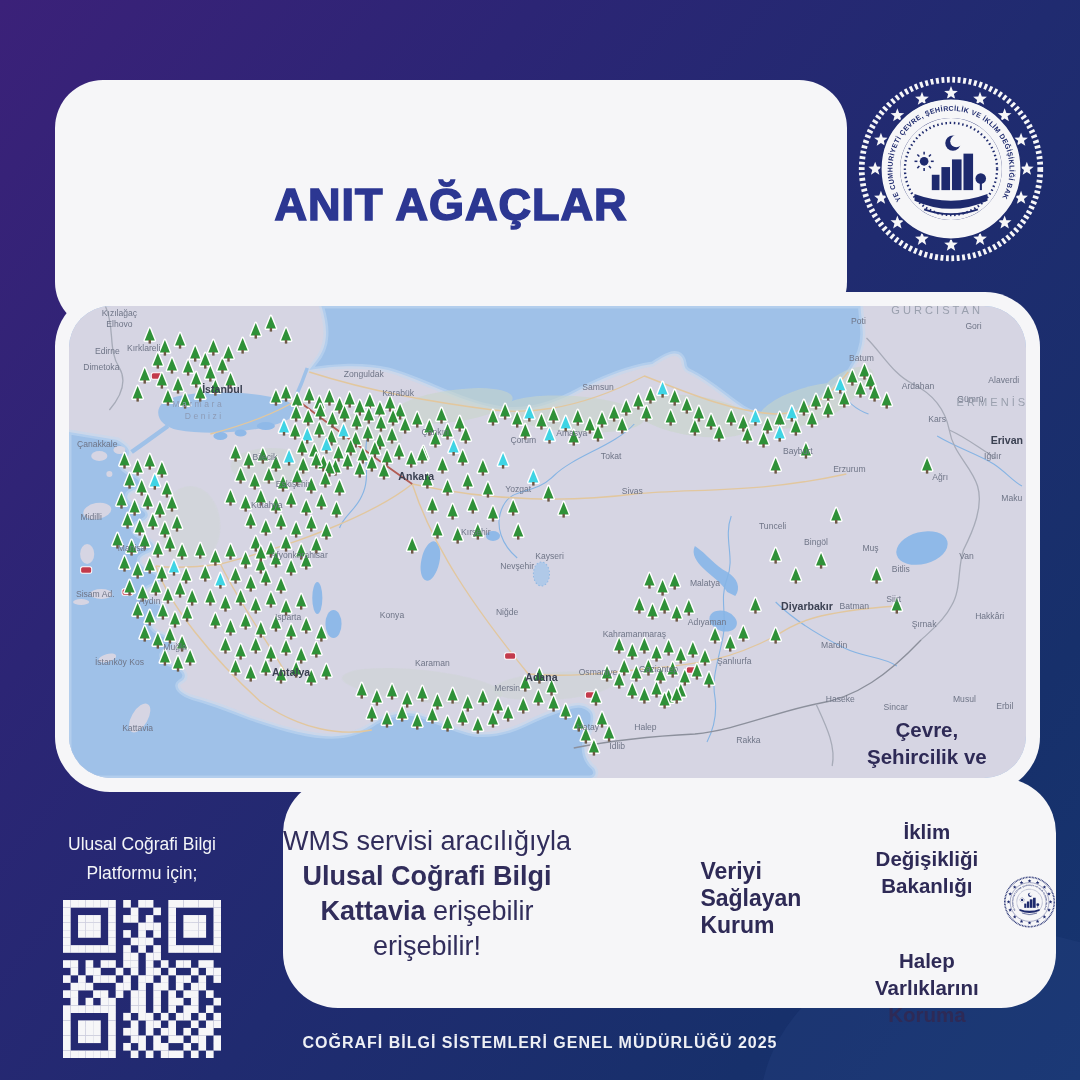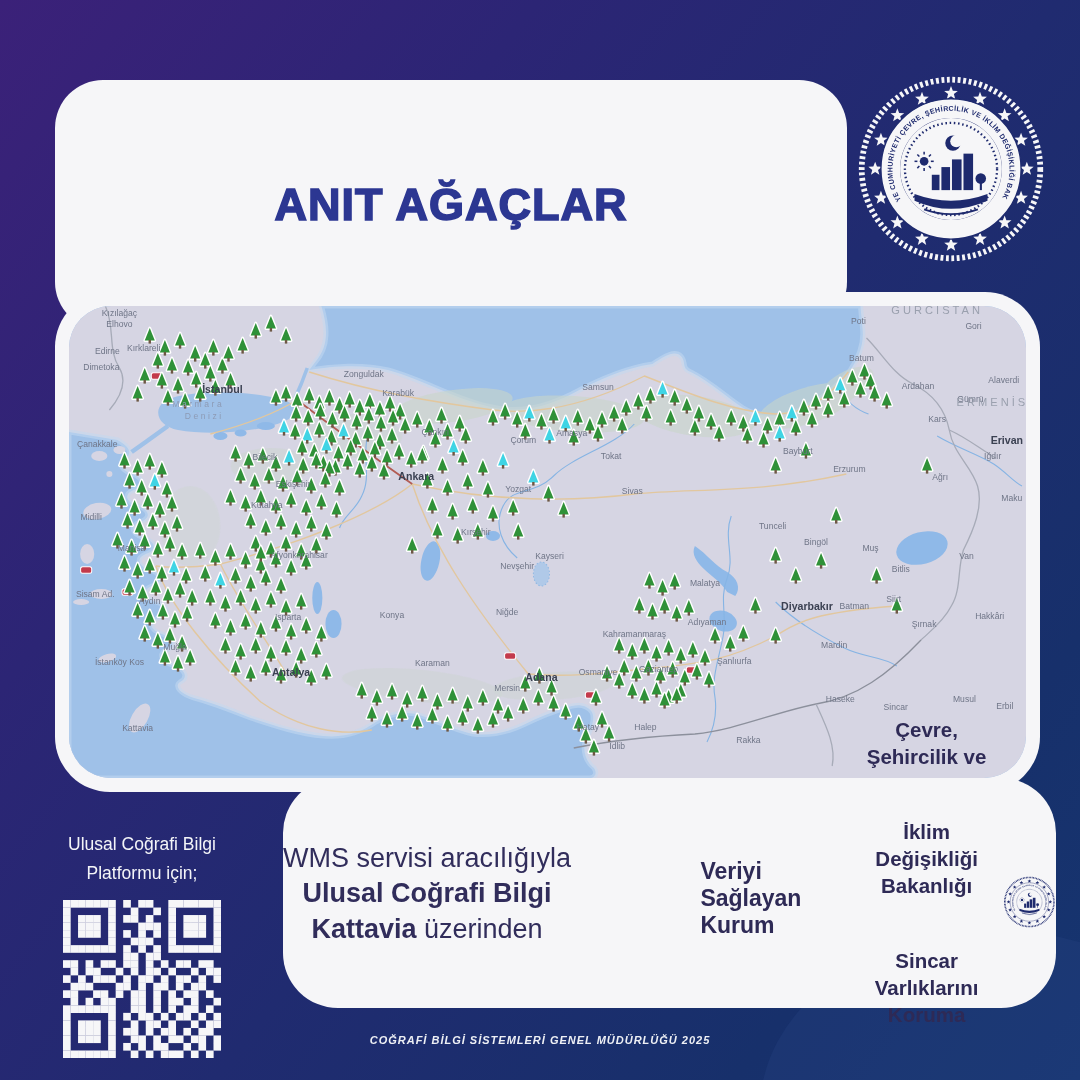--- a/index.html
+++ b/index.html
@@ -34,21 +34,21 @@
   .prov-col{flex:1;display:flex;flex-direction:row;align-items:center;justify-content:flex-start;padding-top:12px;}
   .prov-head{font-size:23px;font-weight:700;color:#2e2a56;margin-bottom:2px;}
   .prov-line{font-size:20.5px;font-weight:600;color:#2e2a56;line-height:1.32;text-align:center;margin-top:48px;}
   .small-seal{width:88px;height:88px;margin-top:6px;}
   
   .qr-block{position:absolute;left:42px;top:830px;width:200px;text-align:center;color:#f4f5f8;}
   .qr-label{font-size:17.5px;line-height:1.65;}
   .qr-svg{margin-top:12px;}
   
   .footer{position:absolute;left:0;top:1034px;width:100%;text-align:center;
-        color:#eef0f5;font-size:11px;font-weight:600;letter-spacing:1px;font-style:italic;}
+        color:#eef0f5;font-size:16px;font-weight:600;letter-spacing:1px;}
 </style>
 </head>
 <body>
 
 <div class="page">
   <div class="corner-glow"></div>
 
   <div class="title-card">
     <div class="title">
       <div>ANIT AĞAÇLAR</div>
@@ -650,29 +650,30 @@
           </g>
       </svg>
     </div>
   </div>
 
   <div class="bottom-card">
     <div class="wms-col">
       <div class="wms-text" id="wms-text">
           <div><span>WMS servisi aracılığıyla</span></div>
           <div><b>Ulusal Coğrafi Bilgi</b></div>
-          <div><b>Kattavia</b><span> üzerinden</span></div>
+          <div><b>Kattavia</b><span> erişebilir</span></div>
+          <div><span>erişebilir!</span></div>
         </div>
     </div>
     <div class="prov-col">
       <div class="prov-head">Veriyi Sağlayan Kurum</div>
       <div id="prov-lines">
           <div class="prov-line">Çevre, Şehircilik ve</div>
           <div class="prov-line">İklim Değişikliği Bakanlığı</div>
-          <div class="prov-line">Sincar Varlıklarını Koruma</div>
+          <div class="prov-line">Halep Varlıklarını Koruma</div>
           <div class="prov-line">Genel Şehircilik</div>
         </div>
       <svg id="seal-small" class="small-seal" viewBox="-100 -100 200 200">
           <circle cx="0" cy="0" r="93" fill="none" stroke="#1e2a6e" stroke-width="6" stroke-dasharray="3 2.7"></circle>
           <path d="M0.0,-86.5L1.9,-81.5L7.1,-81.3L3.0,-78.0L4.4,-72.9L0.0,-75.8L-4.4,-72.9L-3.0,-78.0L-7.1,-81.3L-1.9,-81.5Z" fill="#1e2a6e"></path>
           <path d="M30.2,-80.5L32.1,-75.5L37.4,-75.3L33.2,-72.0L34.6,-66.9L30.2,-69.8L25.8,-66.9L27.2,-72.0L23.1,-75.3L28.4,-75.5Z" fill="#1e2a6e"></path>
           <path d="M55.9,-63.4L57.7,-58.4L63.0,-58.2L58.9,-54.9L60.3,-49.8L55.9,-52.7L51.5,-49.8L52.9,-54.9L48.7,-58.2L54.0,-58.4Z" fill="#1e2a6e"></path>
           <path d="M73.0,-37.7L74.8,-32.8L80.1,-32.5L76.0,-29.3L77.4,-24.2L73.0,-27.1L68.6,-24.2L70.0,-29.3L65.9,-32.5L71.1,-32.8Z" fill="#1e2a6e"></path>
           <path d="M79.0,-7.5L80.9,-2.5L86.1,-2.3L82.0,1.0L83.4,6.1L79.0,3.1L74.6,6.1L76.0,1.0L71.9,-2.3L77.1,-2.5Z" fill="#1e2a6e"></path>
           <path d="M73.0,22.7L74.8,27.7L80.1,27.9L76.0,31.2L77.4,36.3L73.0,33.4L68.6,36.3L70.0,31.2L65.9,27.9L71.1,27.7Z" fill="#1e2a6e"></path>

